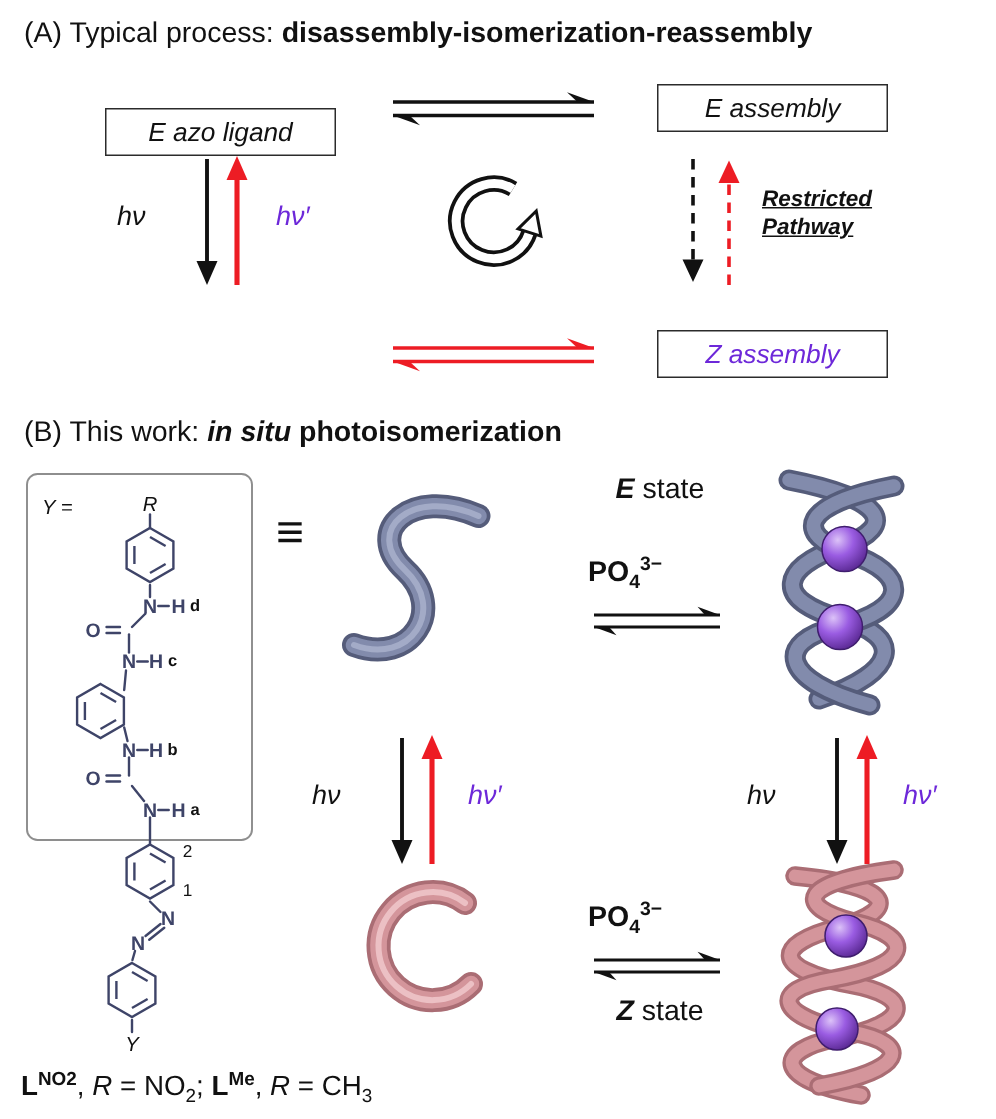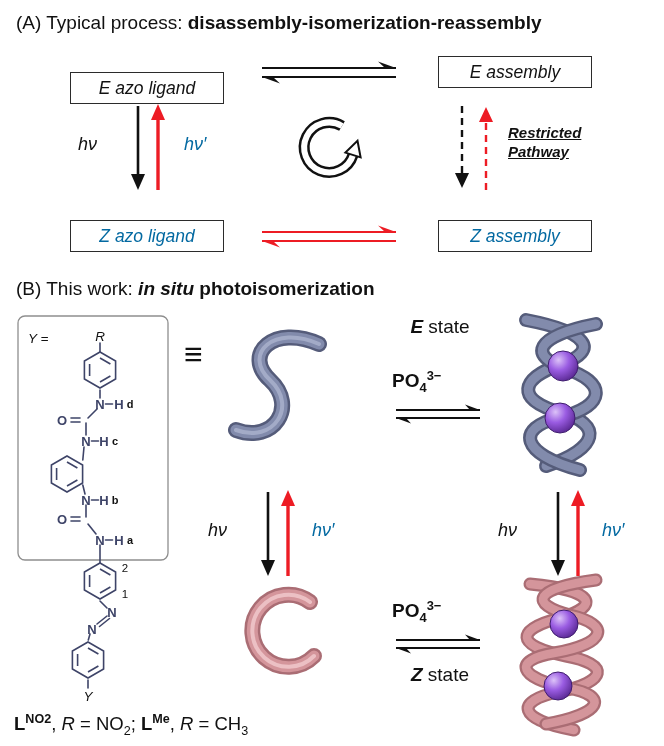--- a/index.html
+++ b/index.html
@@ -2,21 +2,21 @@
 <html><head>
 <meta charset="utf-8">
 <style>
   html,body{margin:0;padding:0;background:#fff;}
   body{font-family:"Liberation Sans",sans-serif;color:#111;}
   #canvas{position:relative;width:664px;height:746px;background:#fff;overflow:hidden;}
   .abs{position:absolute;}
   .figtitle{position:absolute;font-size:19px;white-space:nowrap;}
   .abox{position:absolute;width:152px;height:30px;border:1.5px solid #2b2b2b;background:#fff;
         display:flex;align-items:center;justify-content:center;font-size:17.5px;font-style:italic;}
-  .red{color:#0369a1;}
+  .red{color:#6d28d9;}
   .lbl{position:absolute;font-size:18px;font-style:italic;white-space:nowrap;}
   .ralign{}
   .restricted{position:absolute;width:120px;font-size:15px;font-weight:bold;font-style:italic;line-height:1.25;text-decoration:underline;}
   .state{position:absolute;width:96px;text-align:center;font-size:19px;}
   .po4{position:absolute;width:96px;text-align:left;font-size:19px;font-weight:bold;}
   .po4 sup,.po4 sub{font-size:0.68em;}
   .equiv{position:absolute;font-size:32px;font-weight:600;}
   .caption{position:absolute;font-size:18.5px;}
   .caption sup,.caption sub{font-size:0.68em;}
   .bi{font-weight:bold;font-style:italic;}
@@ -74,21 +74,20 @@
   </svg>
 
   <svg class="abs" style="left:442px;top:102px" width="64" height="95" viewBox="0 0 64 95">
     <line x1="20" y1="4" x2="20" y2="72" stroke="#111" stroke-width="2.4" stroke-dasharray="7 5"></line>
     <polygon points="20,86 13,71 27,71" fill="#111"></polygon>
     <line x1="44" y1="88" x2="44" y2="20" stroke="#ed1c24" stroke-width="2.4" stroke-dasharray="7 5"></line>
     <polygon points="44,5 37,20 51,20" fill="#ed1c24"></polygon>
   </svg>
   <div class="restricted" style="left:508px;top:124px">Restricted Pathway</div>
 
-  <div class="abox red" style="left:70px;top:220px">Z azo ligand</div>
 
   <svg class="abs" style="left:254px;top:224px" width="150" height="26" viewBox="0 0 150 26">
     <line x1="8" y1="8" x2="142" y2="8" stroke="#ed1c24" stroke-width="2.2"></line>
     <polygon points="142,8 124,1.5 131,8" fill="#ed1c24"></polygon>
     <line x1="142" y1="17" x2="8" y2="17" stroke="#ed1c24" stroke-width="2.2"></line>
     <polygon points="8,17 26,23.5 19,17" fill="#ed1c24"></polygon>
   </svg>
 
   <div class="abox red" style="left:438px;top:220px">Z assembly</div>
 

